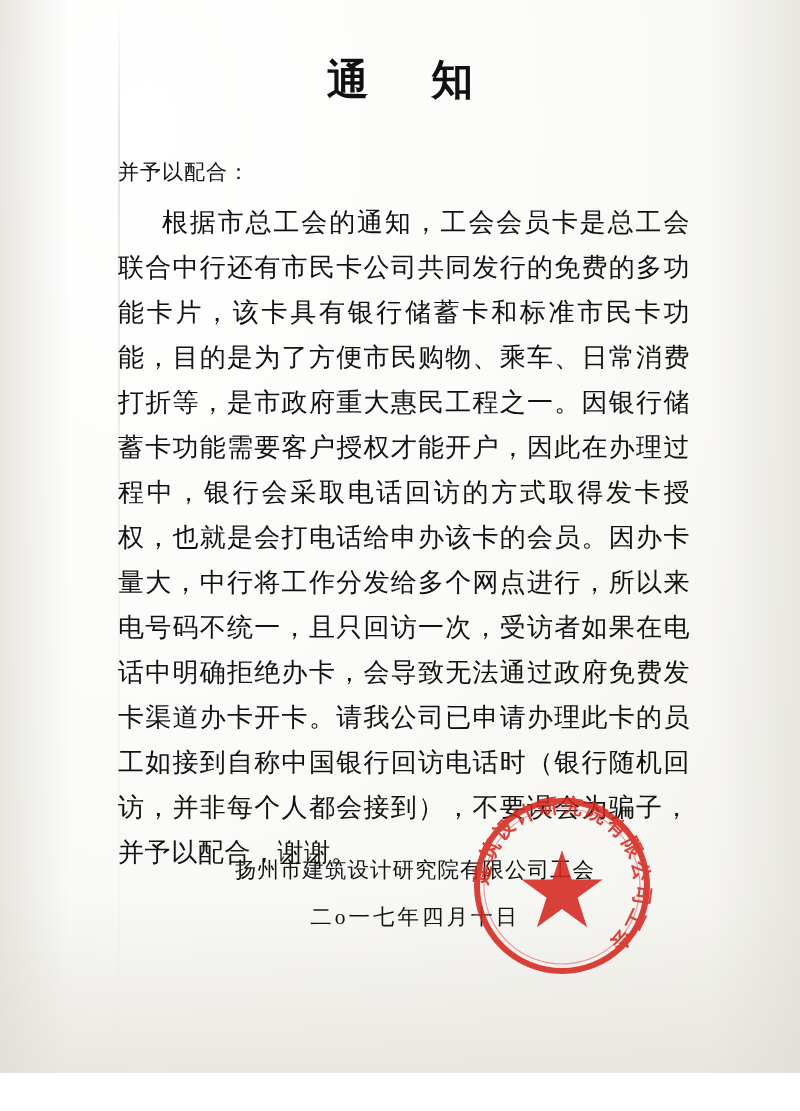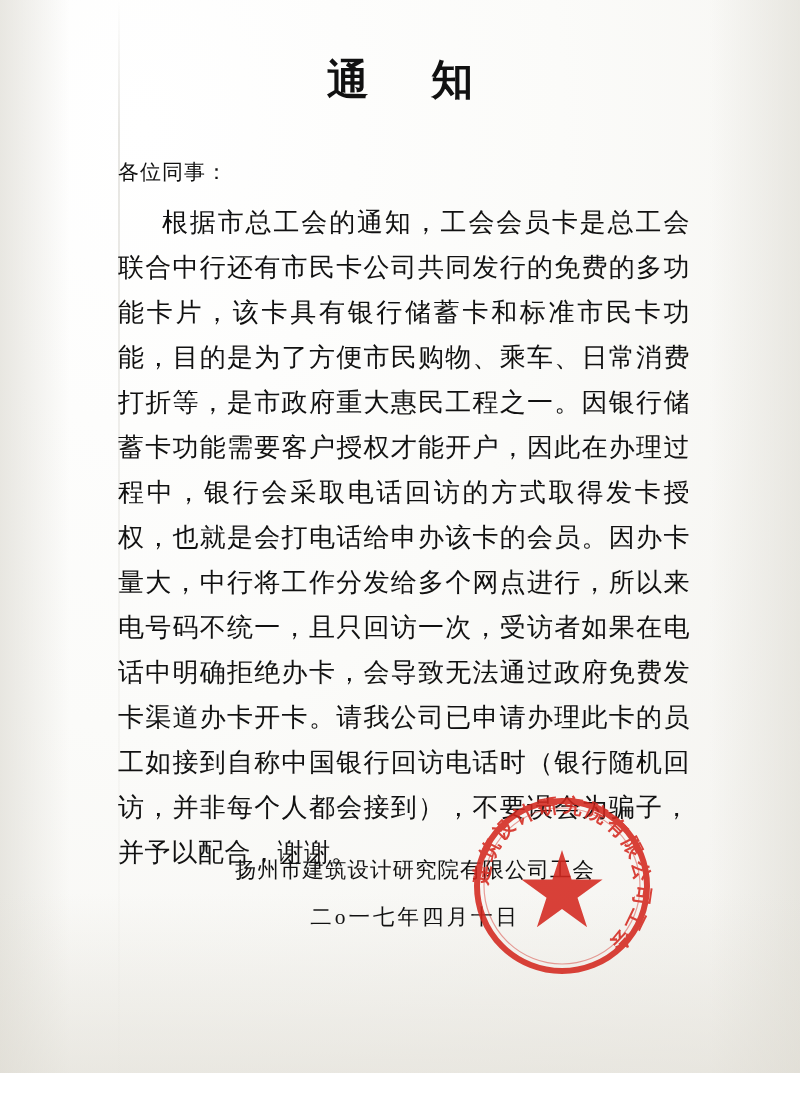--- a/index.html
+++ b/index.html
@@ -128,21 +128,21 @@
 
 <div class="page">
 
   <div class="paper-shade-left"></div>
   <div class="paper-shade-right"></div>
   <div class="paper-shade-bottom"></div>
   <div class="paper-crease"></div>
 
   <div class="doc-title">通  知</div>
 
-  <div class="salutation">各位同事：</div>
+  <div class="salutation">并予以配合：</div>
 
   <div class="body-text">根据市总工会的通知，工会会员卡是总工会联合中行还有市民卡公司共同发行的免费的多功能卡片，该卡具有银行储蓄卡和标准市民卡功能，目的是为了方便市民购物、乘车、日常消费打折等，是市政府重大惠民工程之一。因银行储蓄卡功能需要客户授权才能开户，因此在办理过程中，银行会采取电话回访的方式取得发卡授权，也就是会打电话给申办该卡的会员。因办卡量大，中行将工作分发给多个网点进行，所以来电号码不统一，且只回访一次，受访者如果在电话中明确拒绝办卡，会导致无法通过政府免费发卡渠道办卡开卡。请我公司已申请办理此卡的员工如接到自称中国银行回访电话时（银行随机回访，并非每个人都会接到），不要误会为骗子，并予以配合，谢谢。</div>
 
   <div class="signature-block">
     <div class="sig-line sig-org">扬州市建筑设计研究院有限公司工会</div>
     <div class="sig-line sig-date">二o一七年四月十日</div>
   </div>
 
   <div class="seal">
     <svg width="192" height="192" viewBox="0 0 192 192" xmlns="http://www.w3.org/2000/svg">

